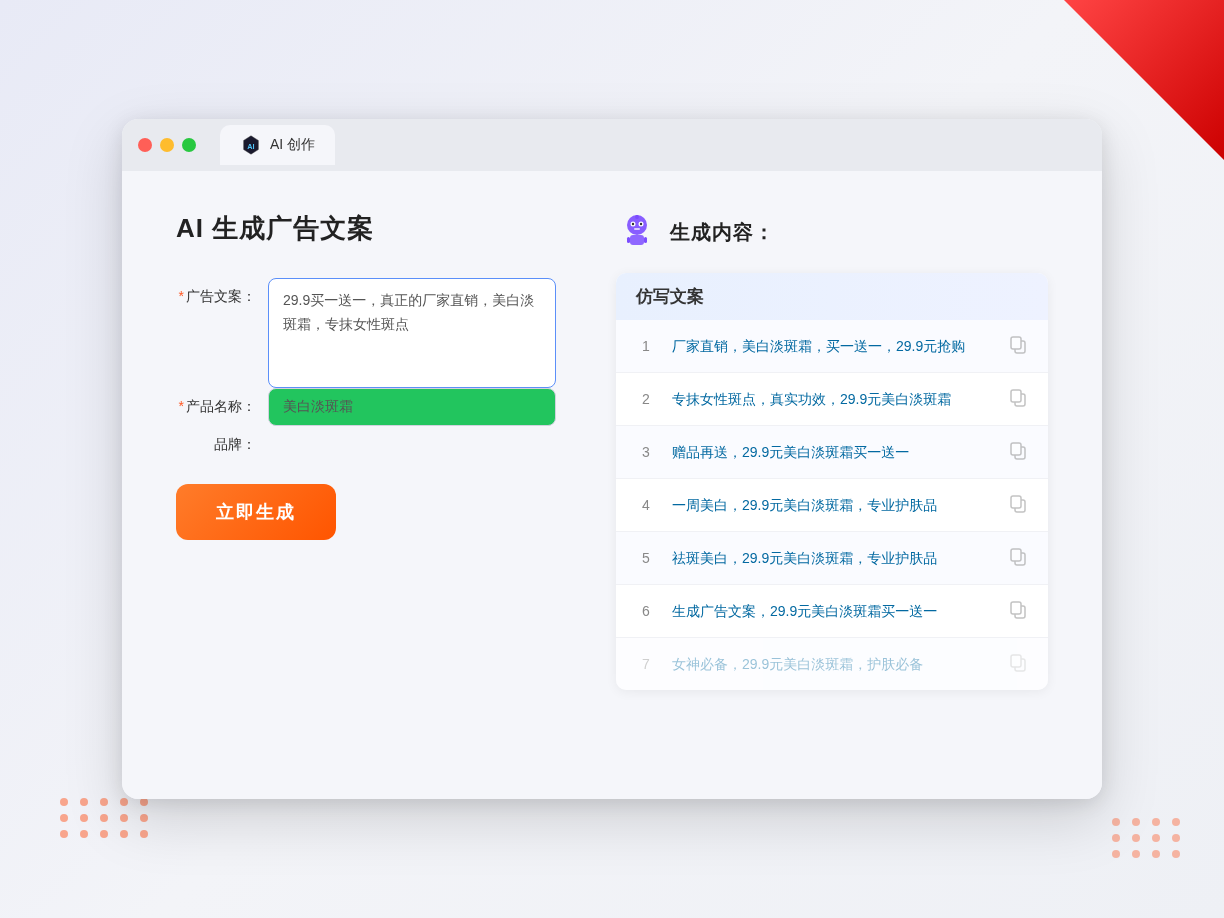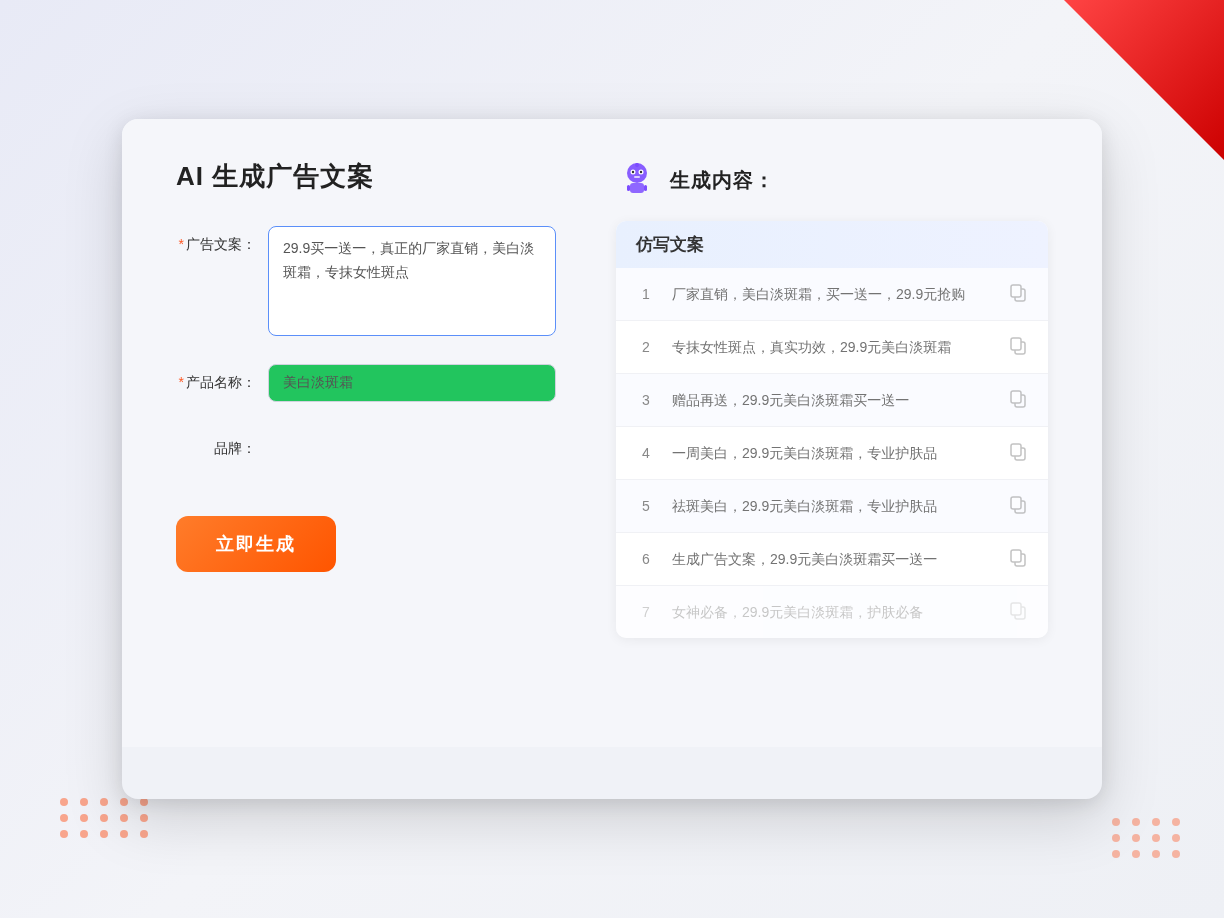--- a/index.html
+++ b/index.html
@@ -138,21 +138,20 @@
       font-size: 26px;
       font-weight: 700;
       color: #222;
       margin-bottom: 32px;
       letter-spacing: 1px;
     }
 
     .form-group {
       display: flex;
       align-items: flex-start;
-      margin-bottom: 28px;
       gap: 12px;
     }
 
     .form-label {
       font-size: 14px;
       color: #333;
       white-space: nowrap;
       padding-top: 10px;
       min-width: 80px;
       text-align: right;
@@ -263,21 +262,21 @@
     .result-num {
       font-size: 14px;
       color: #888;
       min-width: 20px;
       text-align: center;
     }
 
     .result-text {
       flex: 1;
       font-size: 14px;
-      color: #737373;
+      color: #0369a1;
       line-height: 1.5;
     }
 
     .copy-icon {
       width: 20px;
       height: 20px;
       opacity: 0.5;
       cursor: pointer;
       flex-shrink: 0;
     }
@@ -315,20 +314,36 @@
     <span></span>
     <span></span>
   <span></span>
     <span></span>
     <span></span>
     <span></span>
 </div>
 
 <div class="browser-window">
 
+  <div class="title-bar">
+    <div class="traffic-lights">
+      <div class="traffic-light red"></div>
+      <div class="traffic-light yellow"></div>
+      <div class="traffic-light green"></div>
+    </div>
+
+    <div class="tab">
+
+      <svg class="tab-icon" viewBox="0 0 24 24" fill="none">
+        <polygon points="12,2 20,7 20,17 12,22 4,17 4,7" fill="#1a1a2e" stroke="#333" stroke-width="0.5"></polygon>
+        <text x="12" y="16" text-anchor="middle" font-size="8" font-weight="bold" fill="#4fc3f7" font-family="Arial">AI</text>
+      </svg>
+      <span class="tab-label">AI 创作</span>
+    </div>
+  </div>
 
   <div class="content-area">
 
     <div class="left-panel">
       <h1 class="page-title">AI 生成广告文案</h1>
 
       
       <div class="form-group">
         <label class="form-label">
           <span class="required-star">*</span><span>广告文案：</span>

